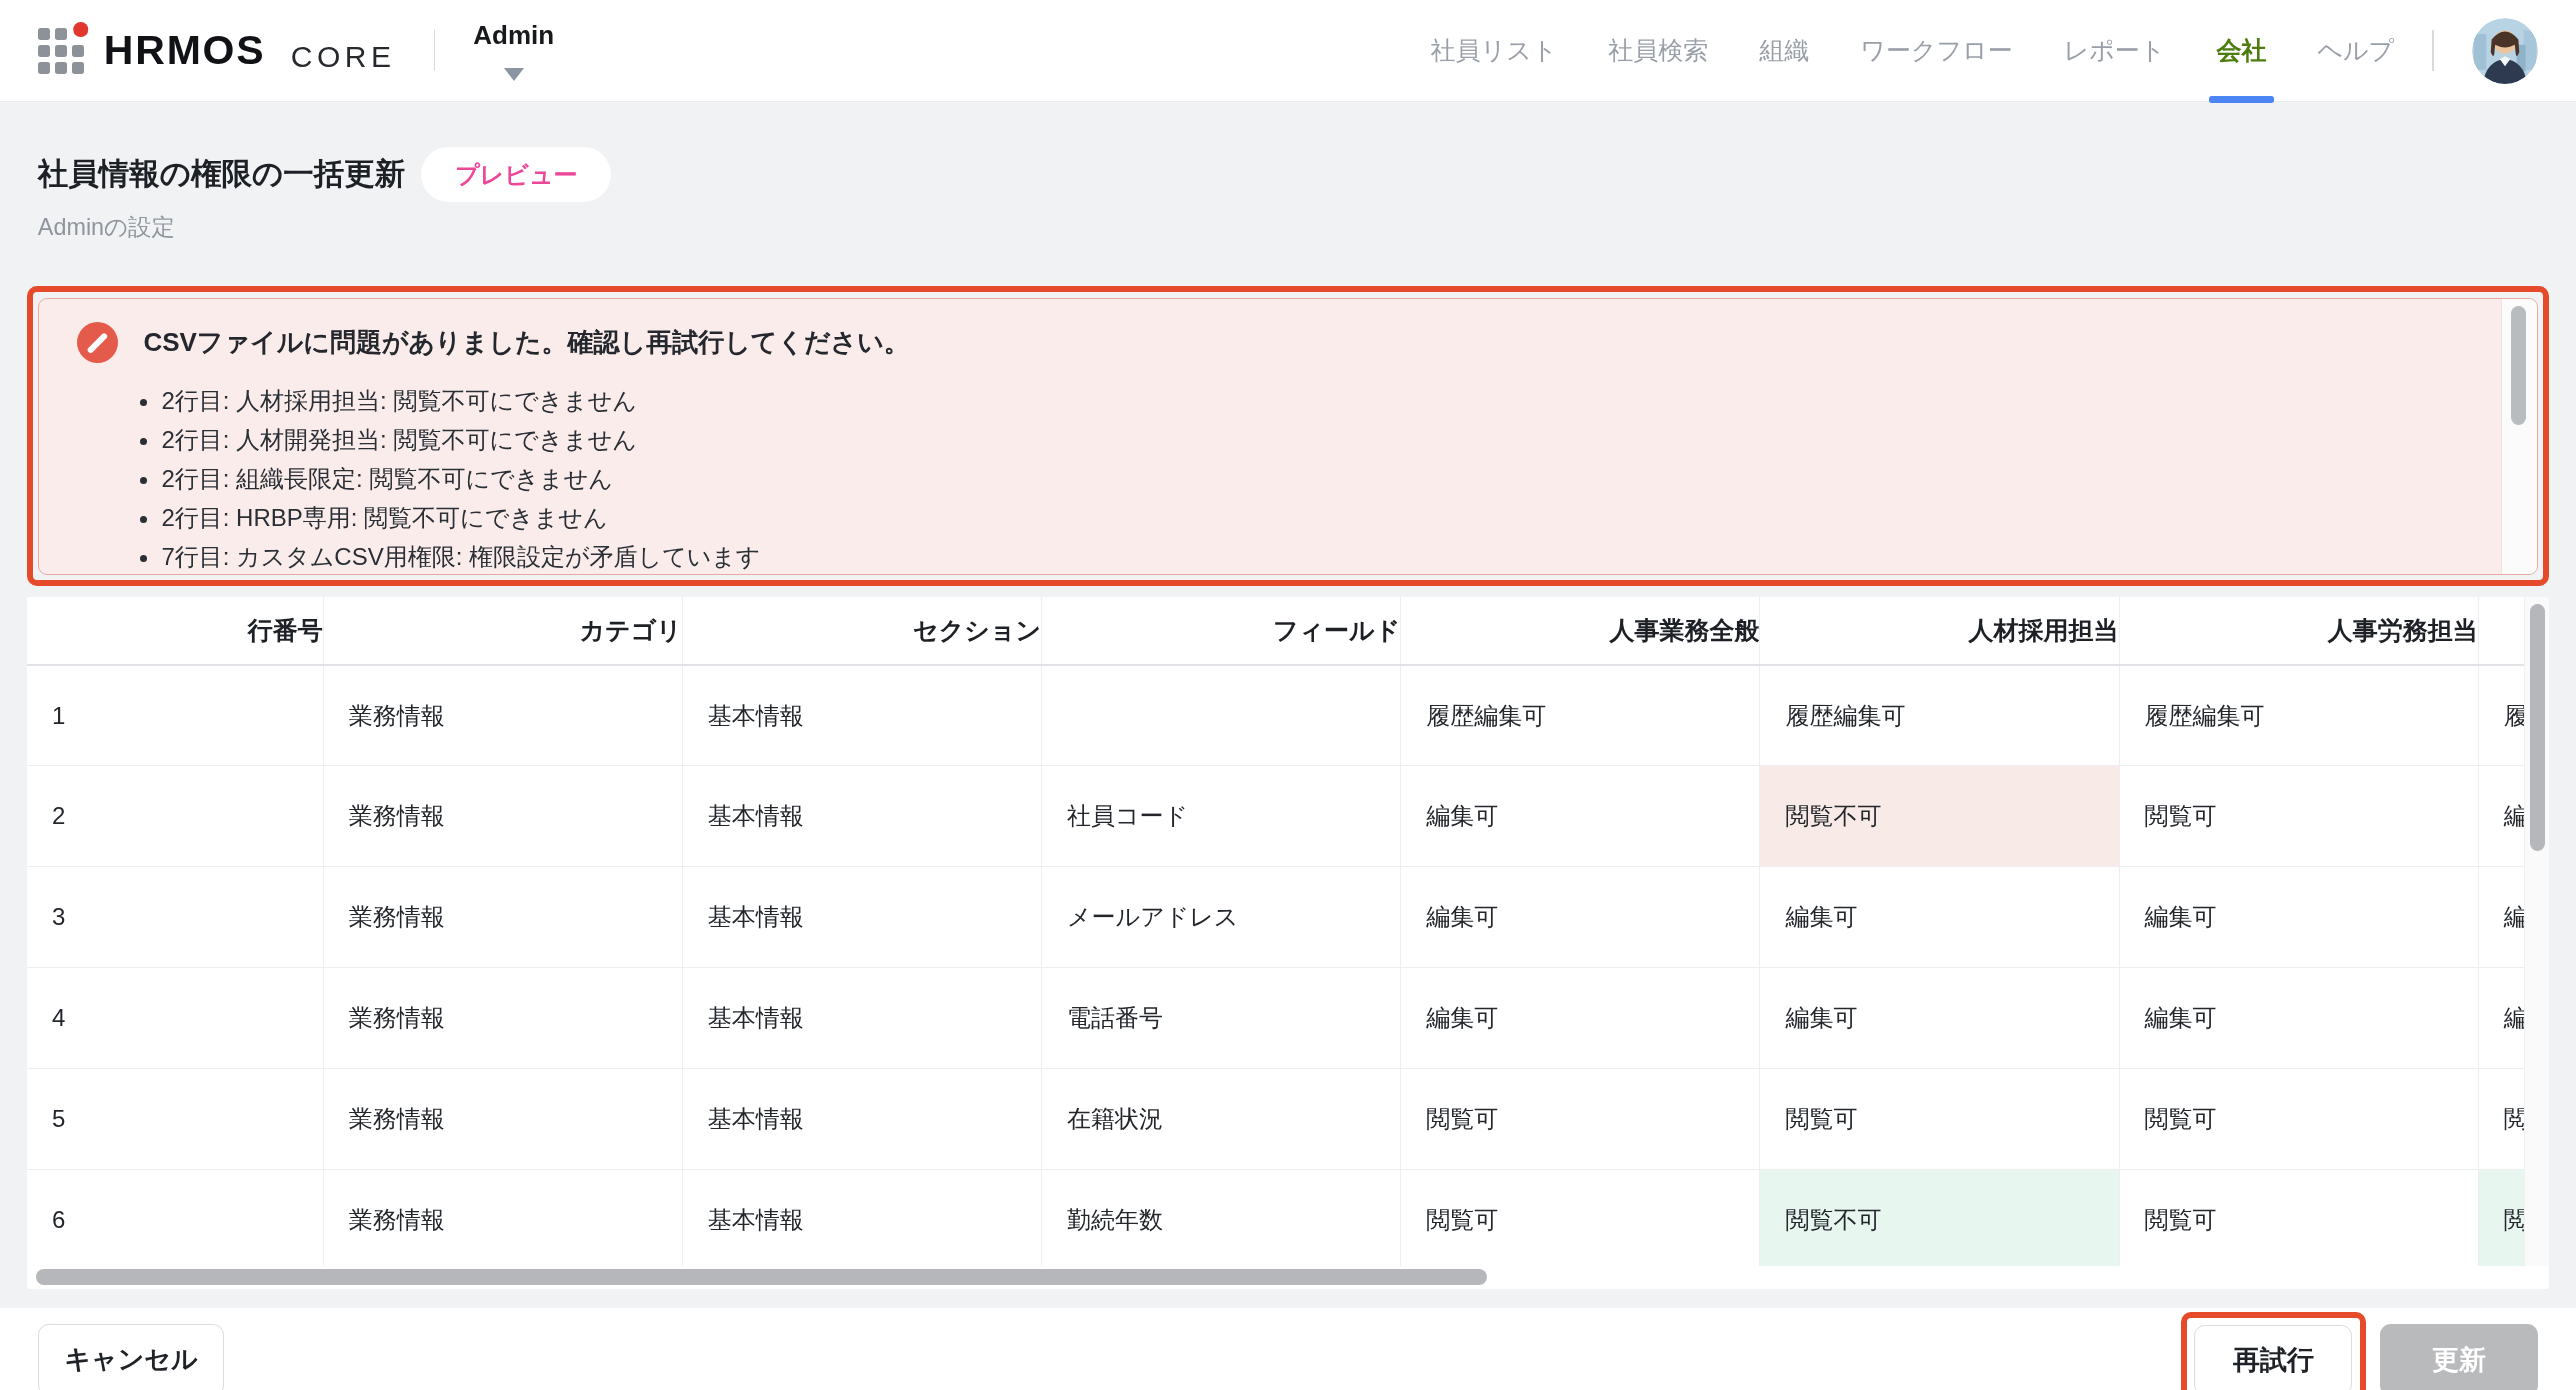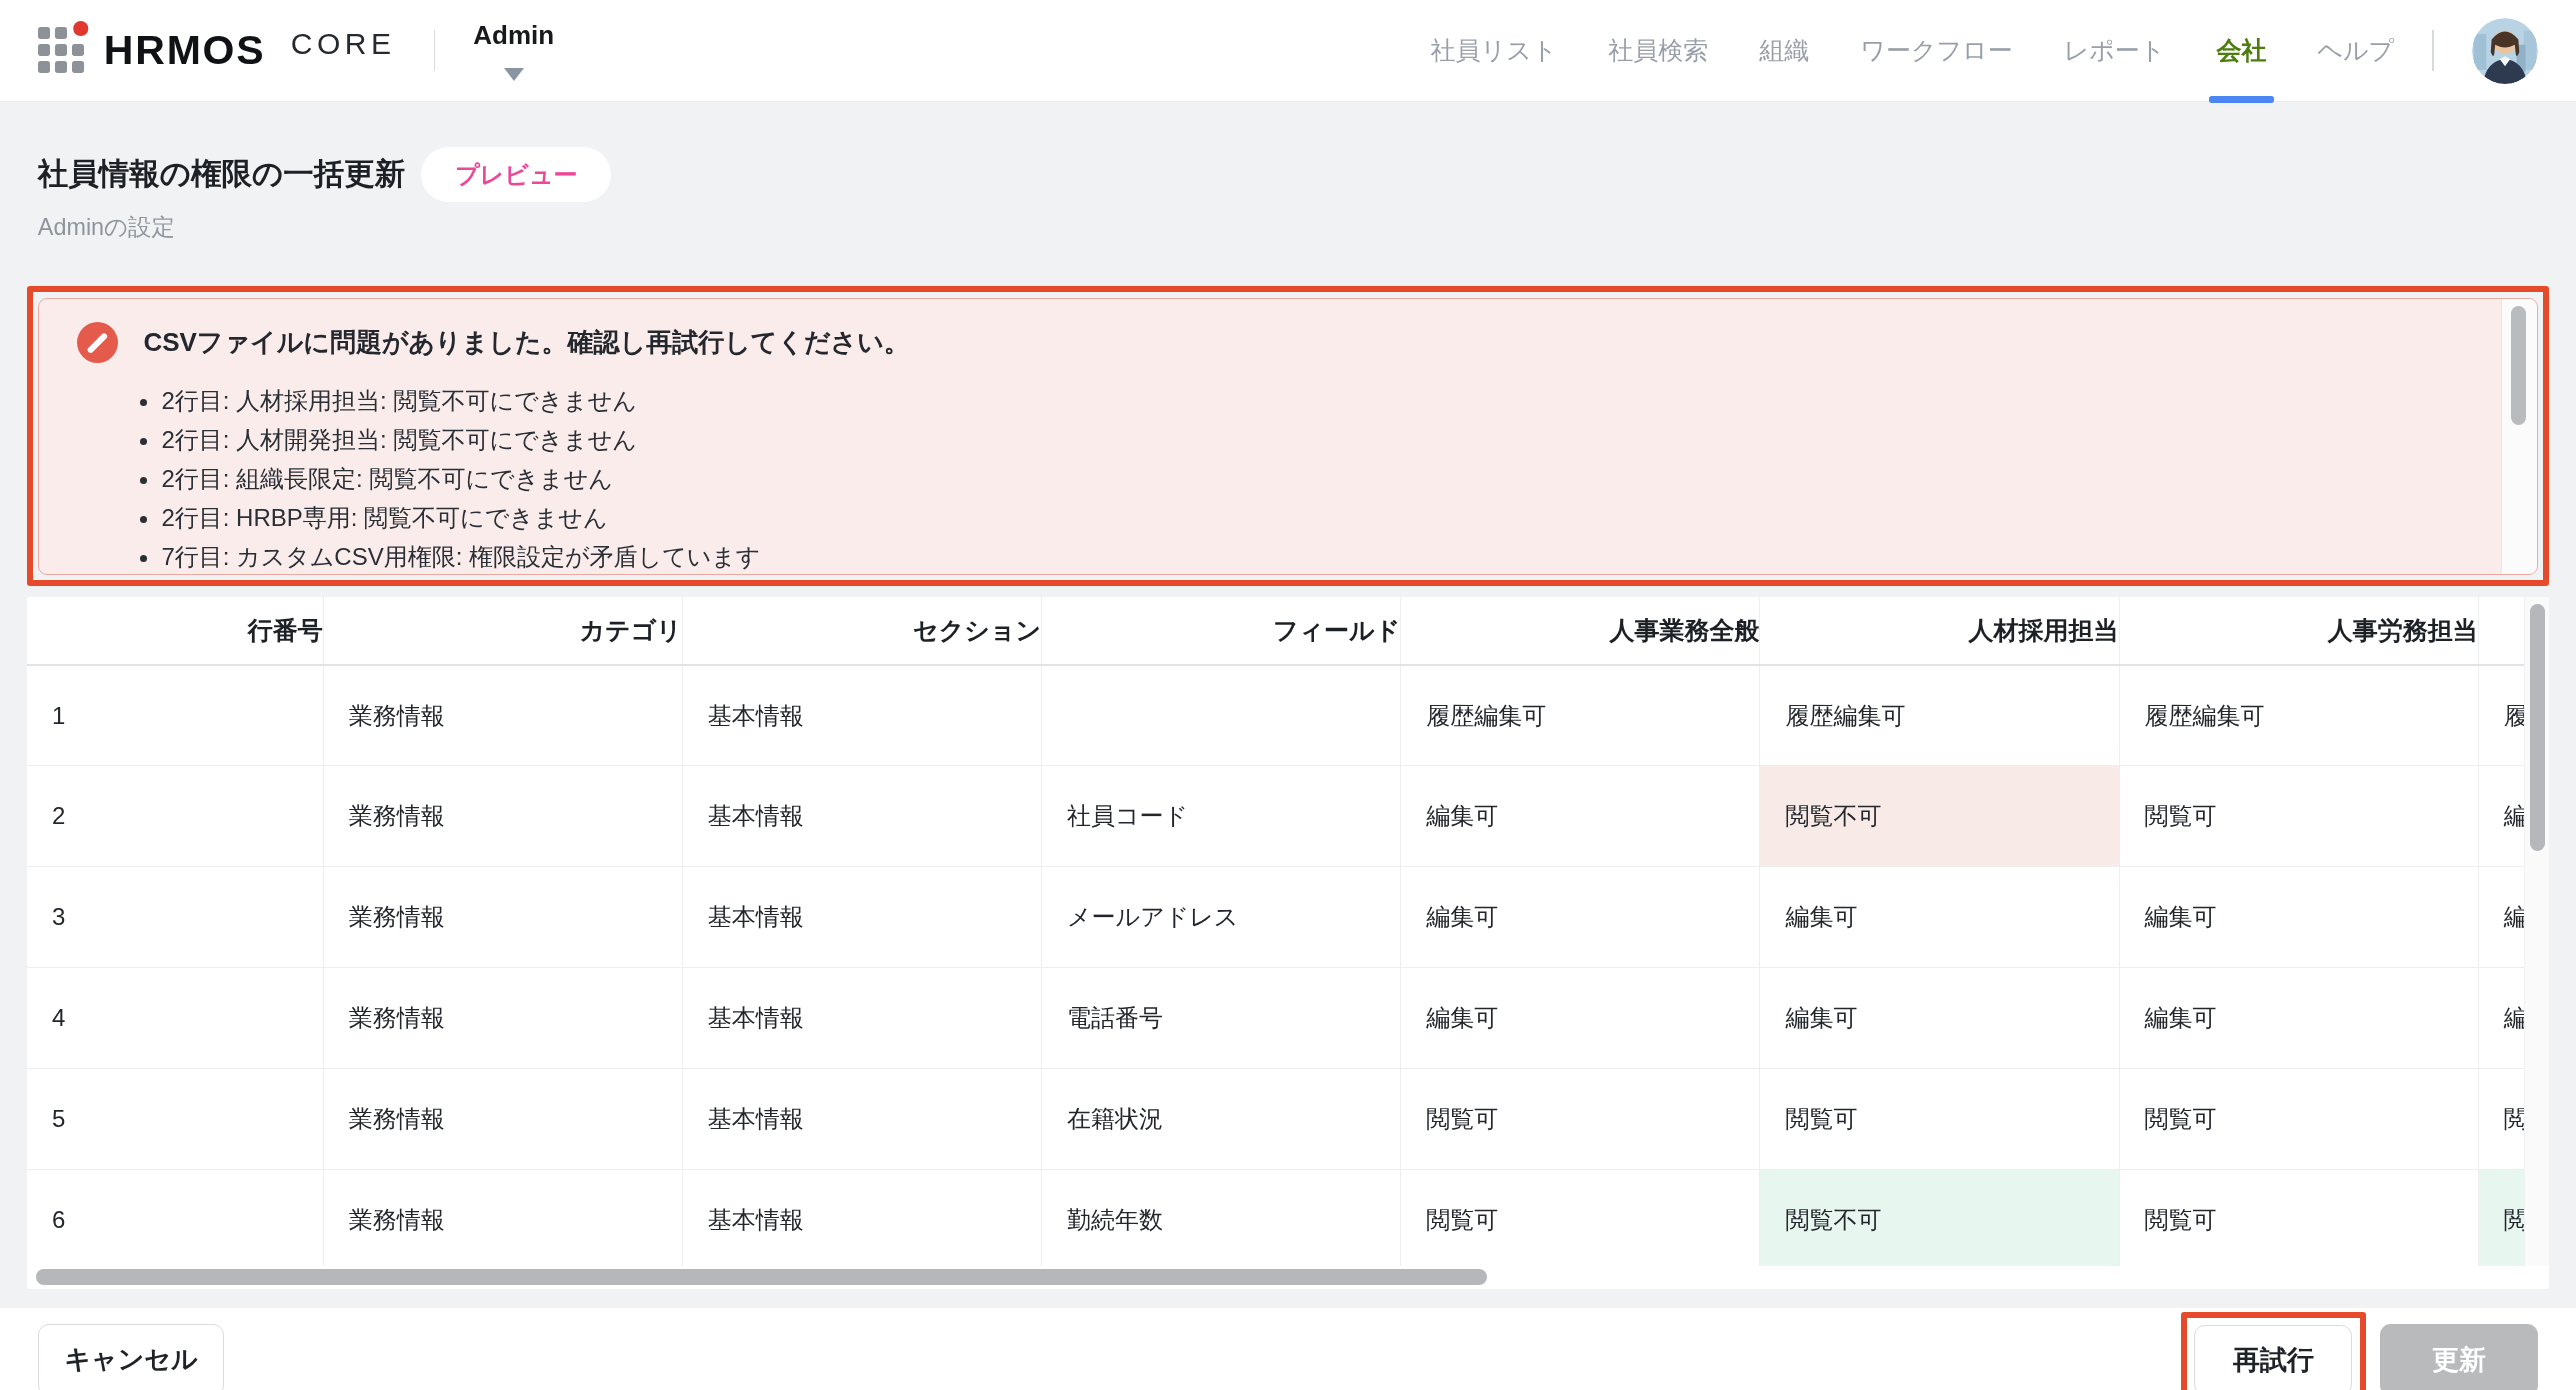--- a/index.html
+++ b/index.html
@@ -10,21 +10,21 @@
     color: #23272d;
     overflow: hidden;
     position: relative;
   }
 
   
   .app-header {
     height: 102px; background: #fff; border-bottom: 1.8px solid #e8eaed;
     display: flex; align-items: center; padding: 0 38px;
   }
-  .logo { display: flex; align-items: flex-start; gap: 20px; }
+  .logo { display: flex; align-items: flex-end; gap: 20px; }
   .grid-icon { display: grid; grid-template-columns: repeat(3, 11.7px); grid-auto-rows: 11.7px; gap: 5.4px; }
   .grid-icon i { background: #8d9298; border-radius: 2.7px; }
   .grid-icon i.dot-red { background: #e0372e; border-radius: 50%; transform: translate(2.7px,-4.5px) scale(1.25); }
   .brand { font-size: 41px; font-weight: 800; letter-spacing: 1.8px; color: #101215; }
   .product { font-size: 30px; font-weight: 400; letter-spacing: 4.5px; color: #26292e; margin-left: 5.4px; }
   .v-div { width: 1.8px; height: 41px; background: #d7dadf; margin: 0 38px; flex: 0 0 auto; }
   .workspace { display: flex; align-items: center; gap: 14.4px; cursor: pointer; flex-direction: column; }
   .workspace .ws-label { font-size: 26px; font-weight: 700; color: #17191d; }
   .caret { width: 0; height: 0; border-left: 10.8px solid transparent; border-right: 10.8px solid transparent; border-top: 13.5px solid #8b95a1; margin-top: 3.6px; }
   .main-nav { margin-left: auto; display: flex; align-items: center; gap: 51px; height: 100%; }
@@ -35,21 +35,21 @@
   .avatar svg { display: block; }
 
   
   .page { padding: 0 27px; }
   .title-row { display: flex; align-items: center; gap: 16px; margin-top: 45px; padding-left: 10.8px; }
   .page-title { font-size: 30.5px; font-weight: 700; color: #1d2126; }
   .preview-badge { background: #fff; color: #ec4899; font-size: 24px; font-weight: 700; padding: 11.7px 34px; border-radius: 897px; }
   .page-subtitle { font-size: 23.4px; color: #8f959c; margin-top: 9px; padding-left: 10.8px; }
 
   
-  .annotation { border: 6.3px solid #e54a2b; border-radius: 3px; }
+  .annotation { border: 6.3px solid #e54a2b; border-radius: 10px; }
 
   
   .alert-annotation { margin-top: 43px; padding: 5.4px; }
   .csv-alert {
     position: relative; height: 277px; overflow: hidden;
     background: #faeceb; border: 1.8px solid #eba9a1; border-radius: 9px;
   }
   .alert-inner { padding: 23.4px 81px 0 38px; }
   .alert-head { display: flex; align-items: center; gap: 25px; }
   .err-icon { width: 41px; height: 41px; border-radius: 50%; background: #e55b4b; position: relative; flex: 0 0 auto; }

